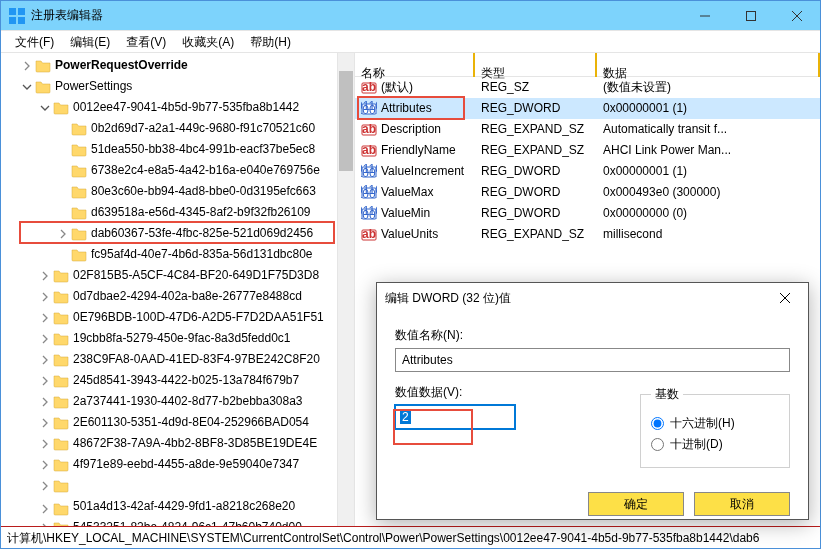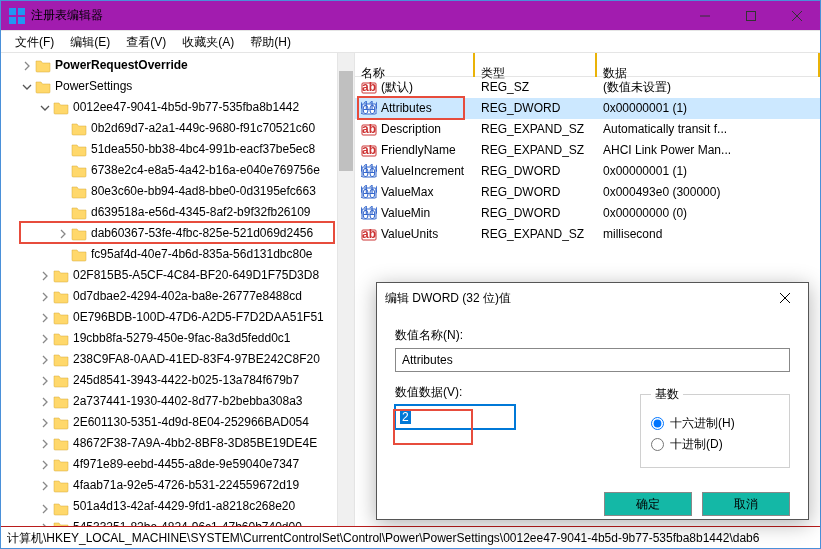--- a/index.html
+++ b/index.html
@@ -1,18 +1,18 @@
 <!DOCTYPE html>
 <html><head>
 <meta charset="utf-8">
 <style>
 * { margin:0; padding:0; box-sizing:border-box; font-family:"Microsoft YaHei","Segoe UI",sans-serif; font-size:12px; }
 body { background:#fff; color:#000; width:821px; height:549px; overflow:hidden; position:relative; }
 .window { width:821px; height:549px; border:1px solid #4a90d9; display:flex; flex-direction:column; }
-.titlebar { height:30px; background:#a21caf; display:flex; align-items:center; padding:0 0 0 8px; border-bottom:1px solid #e5e5e5; flex-shrink:0; }
+.titlebar { height:30px; background:#7dd3fc; display:flex; align-items:center; padding:0 0 0 8px; border-bottom:1px solid #e5e5e5; flex-shrink:0; }
 .app-icon { width:16px; height:16px; margin-right:6px; }
 .app-icon svg { width:16px; height:16px; }
 .titlebar-title { flex:1; font-size:12px; }
 .win-controls { display:flex; }
 .win-btn { width:46px; height:30px; display:flex; align-items:center; justify-content:center; color:#555; }
 .win-btn svg { width:10px; height:10px; }
 .menubar { height:22px; display:flex; align-items:center; padding:0 6px; border-bottom:1px solid #e5e5e5; flex-shrink:0; }
 .menu-item { padding:0 8px; line-height:22px; }
 .main { flex:1; display:flex; overflow:hidden; }
 .tree-panel { width:354px; border-right:1px solid #e5e5e5; overflow-y:auto; overflow-x:hidden; padding-top:2px; position:relative; }
@@ -46,21 +46,21 @@
 .dlg-label { margin-bottom:4px; }
 .dlg-input { width:100%; height:24px; border:1px solid #888; padding:0 6px; background:#fff; font-size:12px; margin-bottom:12px; }
 .dlg-row { display:flex; }
 .dlg-left { flex:1; margin-right:14px; }
 .dlg-right { width:150px; }
 .fieldset { border:1px solid #d0d0d0; padding:8px 10px 10px; margin-top:2px; }
 .fieldset legend { padding:0 4px; }
 .radio-row { display:flex; align-items:center; margin:4px 0; }
 .radio-row input { margin-right:6px; }
 .dlg-footer { display:flex; justify-content:flex-end; padding:10px 18px; gap:10px; }
-.dlg-btn { width:88px; height:24px; border:1px solid #888; background:#14b8a6; }
+.dlg-btn { width:96px; height:24px; border:1px solid #888; background:#fde047; }
 .data-input-sel { background:#0078d7; color:#fff; padding:0 2px; }
 .tree-scroll-fake { position:absolute; right:0; top:0; width:17px; height:100%; background:#f0f0f0; border-left:1px solid #e5e5e5; }
 .scroll-thumb { position:absolute; left:1px; right:1px; background:#c0c0c0; border-radius:0; }
 </style>
 </head>
 <body>
 
 <div class="window">
 
   <div class="titlebar">
@@ -305,21 +305,20 @@
         </div>
         <div class="tree-item" style="padding-left: 36px;">
           <span class="chev">
             <svg viewBox="0 0 10 10">
               <path d="M3 1 L7 5 L3 9" fill="none" stroke="#888" stroke-width="1.3"></path>
             </svg>
           </span>
           <span class="folder-ico"><svg viewBox="0 0 16 16">
               <path d="M1 3 h5 l1.5 2 H15 v8 a1 1 0 0 1 -1 1 H2 a1 1 0 0 1 -1 -1 Z" fill="#ffd86b" stroke="#d4a83a" stroke-width="0.5"></path>
             </svg></span>
-          <span class="tree-label">4faab71a-92e5-4726-b531-224559672d19</span>
         </div>
         <div class="tree-item" style="padding-left: 36px; align-items: flex-end;">
           <span class="chev">
             <svg viewBox="0 0 10 10">
               <path d="M3 1 L7 5 L3 9" fill="none" stroke="#888" stroke-width="1.3"></path>
             </svg>
           </span>
           <span class="folder-ico"><svg viewBox="0 0 16 16">
               <path d="M1 3 h5 l1.5 2 H15 v8 a1 1 0 0 1 -1 1 H2 a1 1 0 0 1 -1 -1 Z" fill="#ffd86b" stroke="#d4a83a" stroke-width="0.5"></path>
             </svg></span>

